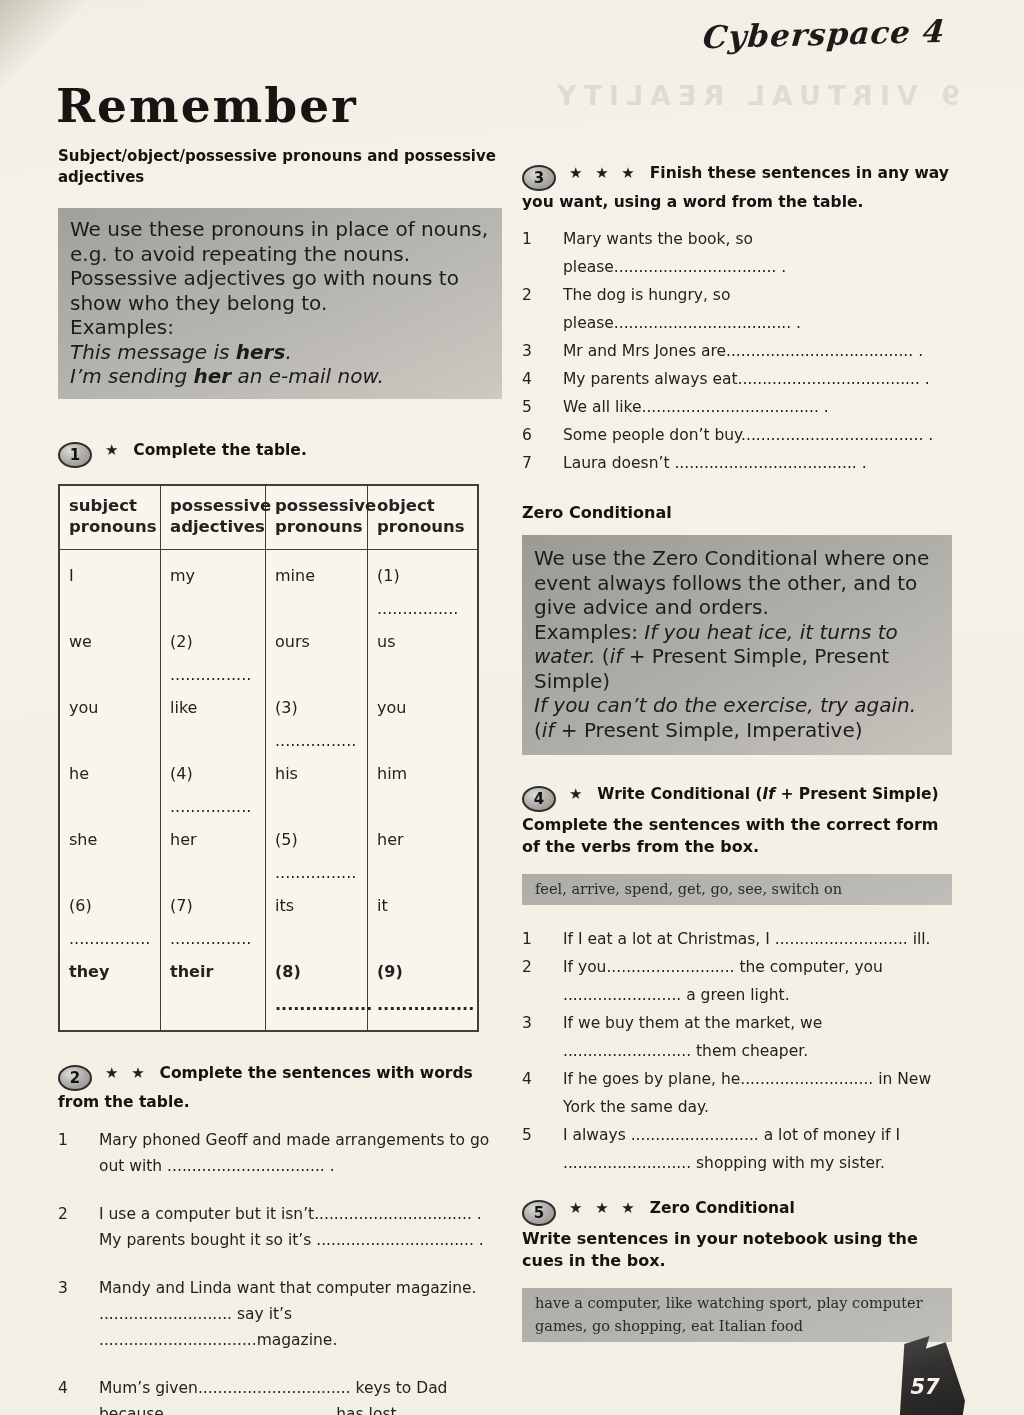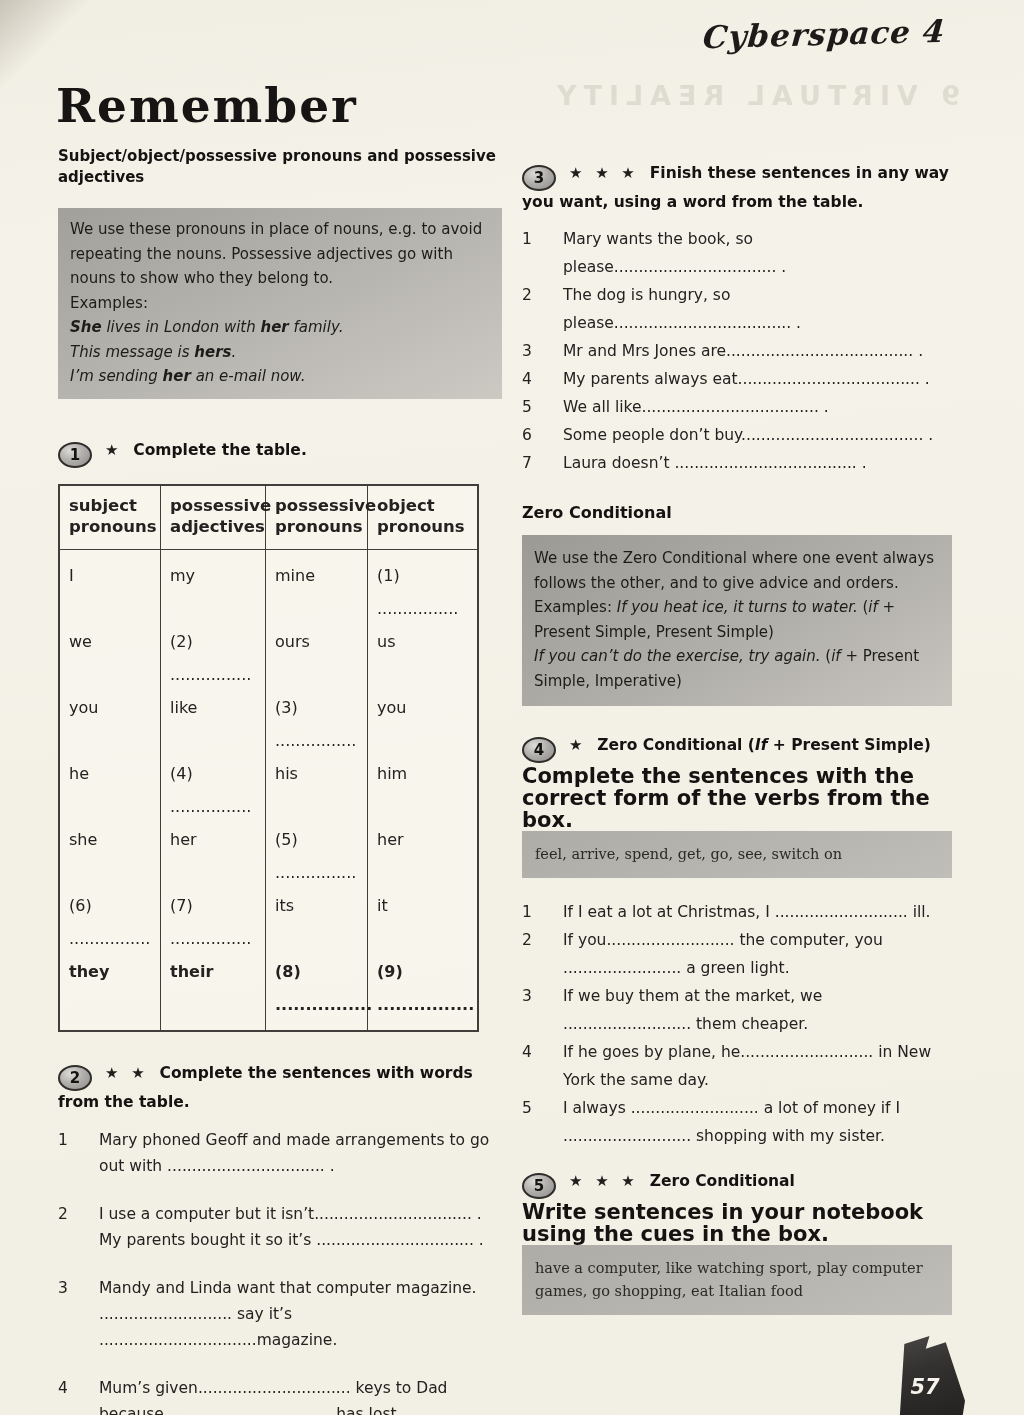--- a/index.html
+++ b/index.html
@@ -37,21 +37,21 @@
   .col{position:absolute;}
   .col-left{left:58px;top:146px;width:444px;}
   .col-right{left:522px;top:162px;width:430px;}
   .subtitle{
     margin:0;font-size:15px;font-weight:bold;line-height:21px;color:#141312;
   }
   .graybox{
     margin-top:20px;
     background:linear-gradient(155deg,#a2a09b 0%,#b4b2ac 45%,#cbc9c2 100%);
     padding:9px 12px 10px 12px;
-    font-size:15px;line-height:24.5px;color:#1d1c1a;
+    font-size:20px;line-height:24.5px;color:#1d1c1a;
   }
   .graybox.zero{
     background:linear-gradient(150deg,#9c9a95 0%,#b1afa9 55%,#c6c4bd 100%);
     margin-top:13px;padding:11px 12px 13px 12px;
   }
   .exh{margin:0;font-size:15.5px;line-height:22px;}
   .exh .txt{font-weight:bold;color:#141312;}
   .badge{
     display:inline-block;width:30px;height:22px;
     border-radius:50%;
@@ -78,26 +78,27 @@
   .ptable .c3{border-right:none;}
   .ptable .hcell{
     font-weight:bold;font-size:16.5px;line-height:21px;
     padding-top:9px;padding-bottom:12px;
     border-bottom:1.5px solid #403e3a;
   }
   .ptable .bcell{font-size:16px;line-height:33px;}
   .ptable .r1{padding-top:9px;}
   .ptable .r7{padding-bottom:9px;font-weight:bold;}
   .wordbox{
+    margin-top:16px;
     background:linear-gradient(160deg,#aeaca6 0%,#b8b6b0 60%,#c0beb8 100%);
-    padding:12px 13px;
+    padding:4px 13px;
     font-family:"DejaVu Serif",serif;
     font-size:14.5px;line-height:23px;color:#2b2a28;
   }
-  .instr{margin:2px 0 0 0;font-size:21px;font-weight:bold;line-height:22px;color:#141312;}
+  .instr{margin:2px 0 0 0;font-size:16px;font-weight:bold;line-height:22px;color:#141312;}
   .mt28{margin-top:28px;}
   .mt40{margin-top:40px;}
   .mt30{margin-top:30px;}
   .mt20{margin-top:20px;}
   .b{font-weight:bold;}
   .i{font-style:italic;}
   .page-tab{
     position:absolute;left:891px;top:1336px;width:74px;height:79px;
     background:linear-gradient(165deg,#4a4846 0%,#343230 40%,#232220 100%);
     clip-path:polygon(18% 10%,52% 0%,47% 16%,74% 8%,100% 82%,97% 100%,12% 100%);
@@ -117,21 +118,20 @@
   <div class="header-script">Cyberspace 4</div>
   <div class="ghost">9 VIRTUAL REALITY</div>
   <h1 class="title">Remember</h1>
 
   <div class="col col-left">
     <h2 class="subtitle">Subject/object/possessive pronouns and possessive adjectives</h2>
 
     <div class="graybox">
       <div>We use these pronouns in place of nouns, e.g. to avoid repeating the nouns. Possessive adjectives go with nouns to show who they belong to.</div>
       <div>Examples:</div>
-      <div><span class="b i">She</span><span class="i"> lives in London with </span><span class="b i">her</span><span class="i"> family.</span></div>
       <div><span class="i">This message is </span><span class="b i">hers</span><span class="i">.</span></div>
       <div><span class="i">I’m sending </span><span class="b i">her</span><span class="i"> an e-mail now.</span></div>
     </div>
 
     <p class="exh mt40">
       <span class="badge">1</span>
       <span class="stars">★</span>
       <span class="txt">Complete the table.</span>
     </p>
 
@@ -246,21 +246,21 @@
 
     <div class="graybox zero">
       <div>We use the Zero Conditional where one event always follows the other, and to give advice and orders.</div>
       <div><span>Examples: </span><span class="i">If you heat ice, it turns to water.</span><span> (</span><span class="i">if</span><span> + Present Simple, Present Simple)</span></div>
       <div><span class="i">If you can’t do the exercise, try again.</span><span> (</span><span class="i">if</span><span> + Present Simple, Imperative)</span></div>
     </div>
 
     <p class="exh mt28">
       <span class="badge">4</span>
       <span class="stars">★</span>
-      <span class="txt"><span class="b">Zero Conditional (</span><span class="b i">If</span><span class="b"> + Present Simple)</span></span>
+      <span class="txt"><span class="b">Write Conditional (</span><span class="b i">If</span><span class="b"> + Present Simple)</span></span>
     </p>
     <p class="instr">Complete the sentences with the correct form of the verbs from the box.</p>
 
     <div class="wordbox">feel, arrive, spend, get, go, see, switch on</div>
 
     <div class="items tight mt20">
       <div class="item" style="line-height:28px;">
         <span class="n">1</span>
         <span class="t">If I eat a lot at Christmas, I ........................... ill.</span>
       </div>

